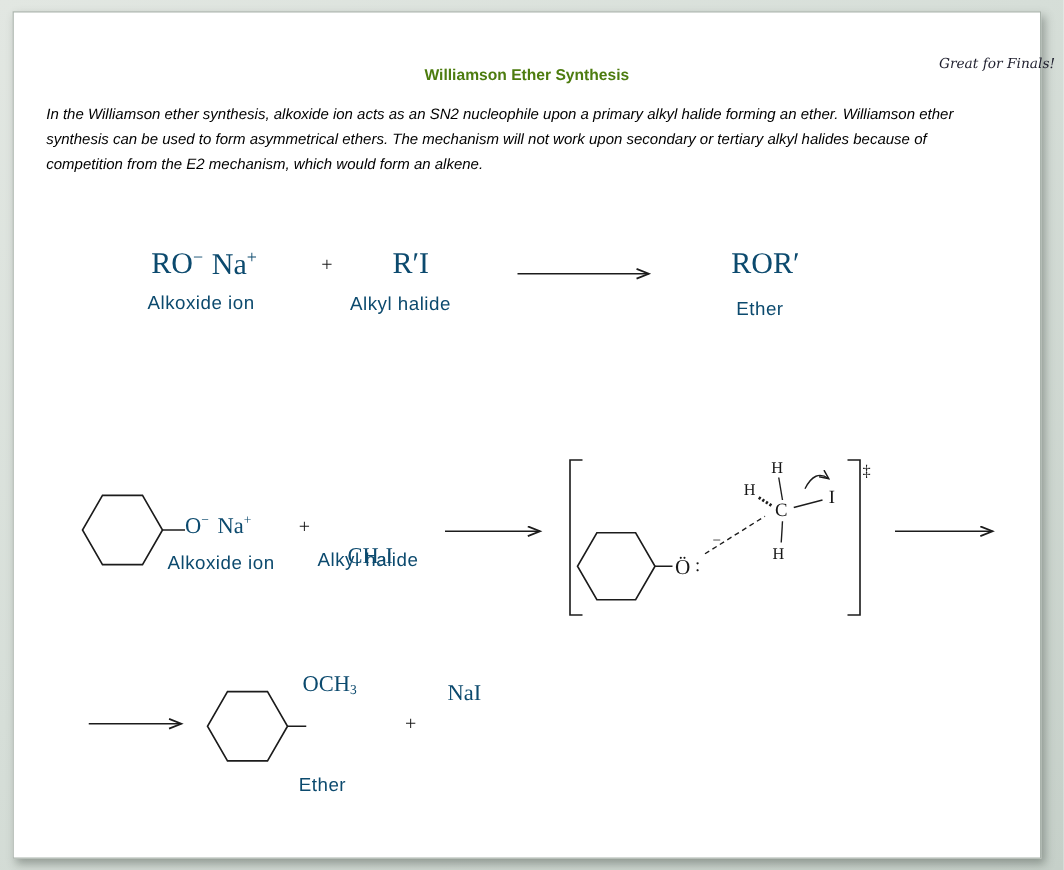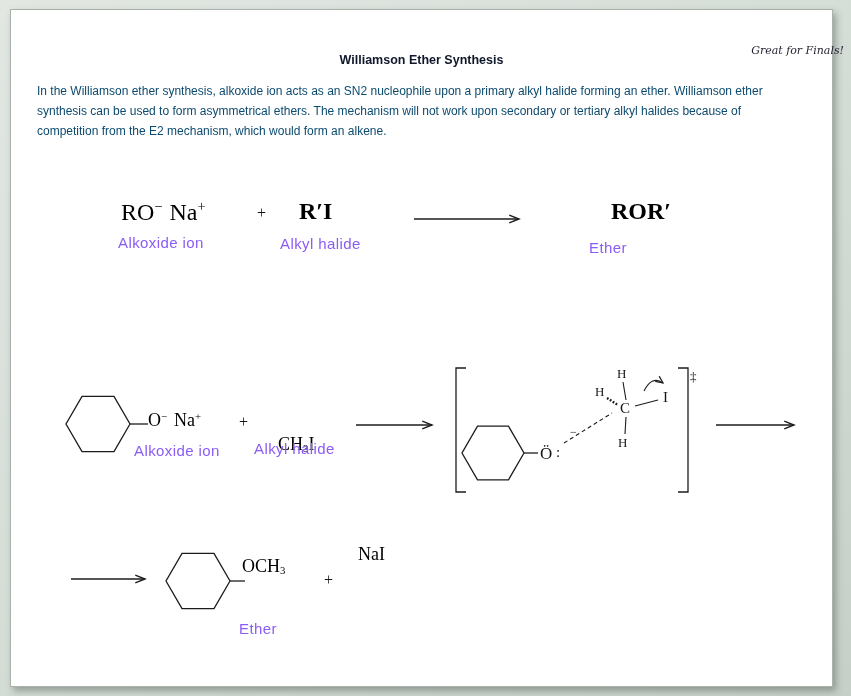--- a/index.html
+++ b/index.html
@@ -15,38 +15,38 @@
     font-family: "DejaVu Serif", serif; font-style: italic;
     font-size: 11px; color: #1f1f2e; white-space: nowrap; margin-top: 43px;
   }
   .page {
     position: absolute; left: 10px; top: 9px; width: 823px; height: 678px;
     background: #ffffff; border: 1px solid #a9b3ab;
     box-shadow: 3px 4px 7px rgba(70, 80, 74, 0.45);
   }
   .title {
     position: absolute; left: 0; top: 43px; width: 100%; margin: 0;
-    text-align: center; font-size: 12.5px; font-weight: bold; color: #0f172a;
+    text-align: center; font-size: 12.5px; font-weight: bold; color: #4d7c0f;
   }
   .intro {
     position: absolute; left: 26px; top: 71px; width: 756px; margin: 0;
-    font-size: 12px; line-height: 20px; color: #0c4a6e;
+    font-size: 12px; line-height: 20px; color: #000000; font-style: italic;
   }
   .abs { position: absolute; }
   .formula {
     position: absolute; font-family: "Liberation Serif", serif;
-    color: #000000; white-space: nowrap;
+    color: #0c4a6e; white-space: nowrap;
   }
   .f24 { font-size: 24px; }
   .f19 { font-size: 18px; }
   .sup { font-size: 60%; vertical-align: 0.6em; }
   .sub { font-size: 60%; vertical-align: -0.2em; }
   .gap { margin-left: 7px; }
   .hand {
-    position: absolute; font-size: 15px; color: #8b5cf6;
+    position: absolute; font-size: 15px; color: #0c4a6e;
     letter-spacing: 0.4px; white-space: nowrap; text-align: center;
   }
   .plus {
     position: absolute; font-family: "Liberation Serif", serif;
     font-size: 16px; color: #161616;
   }
   .ln { stroke: #1c1c1c; stroke-width: 1.3; fill: none; }
   .lnthin { stroke: #1c1c1c; stroke-width: 1.1; fill: none; }
   .lnhash { stroke: #1c1c1c; stroke-width: 2.4; fill: none; }
   svg text { font-family: "Liberation Serif", serif; fill: #161616; }
@@ -63,33 +63,33 @@
   <h1 class="title">Williamson Ether Synthesis</h1>
   <p class="intro">In the Williamson ether synthesis, alkoxide ion acts as an SN2 nucleophile upon a primary alkyl halide forming an ether. Williamson ether synthesis can be used to form asymmetrical ethers. The mechanism will not work upon secondary or tertiary alkyl halides because of competition from the E2 mechanism, which would form an alkene.</p>
 
   <div class="formula f24" style="left:110px; top:188px;">
     <span>RO</span><span class="sup">−</span><span class="gap">Na</span><span class="sup">+</span>
   </div>
   <div class="hand" style="left:107px; top:224px;">Alkoxide ion</div>
 
   <div class="plus" style="left:246px; top:194px;">+</div>
 
-  <div class="formula f24" style="left:288px; top:188px;font-weight:bold;">R′I</div>
+  <div class="formula f24" style="left:303px; top:188px;">R′I</div>
   <div class="hand" style="left:269px; top:225px;">Alkyl halide</div>
 
   <svg class="abs" style="left:400px; top:198px;" width="120" height="22">
     <defs>
       <marker id="ah1" markerWidth="10" markerHeight="8" refX="8" refY="3.5" orient="auto">
         <path d="M0.5,0.5 L8,3.5 L0.5,6.5" fill="none" stroke="#1c1c1c" stroke-width="1.1"></path>
       </marker>
     </defs>
     <line class="ln" x1="3" y1="11" x2="108" y2="11" marker-end="url(#ah1)"></line>
   </svg>
 
-  <div class="formula f24" style="left:600px; top:188px;font-weight:bold;">ROR′</div>
+  <div class="formula f24" style="left:574px; top:188px;">ROR′</div>
   <div class="hand" style="left:578px; top:229px;">Ether</div>
 
   <svg class="abs" style="left:44px; top:372px;" width="100" height="84">
     <polygon class="ln" points="75,42 59,69.7 27,69.7 11,42 27,14.3 59,14.3"></polygon>
     <line class="ln" x1="75" y1="42" x2="93" y2="42"></line>
   </svg>
 
   <div class="formula f19" style="left:137px; top:400px;">
     <span>O</span><span class="sup">−</span><span class="gap">Na</span><span class="sup">+</span>
   </div>
@@ -162,21 +162,21 @@
       </marker>
     </defs>
     <line class="ln" x1="2" y1="11" x2="76" y2="11" marker-end="url(#ah5)"></line>
   </svg>
 
   <svg class="abs" style="left:144px; top:529px;" width="100" height="84">
     <polygon class="ln" points="75,42 59,69.7 27,69.7 11,42 27,14.3 59,14.3"></polygon>
     <line class="ln" x1="75" y1="42" x2="90" y2="42"></line>
   </svg>
 
-  <div class="formula f19" style="left:231px; top:546px;text-align:right;">
+  <div class="formula f19" style="left:231px; top:527px;text-align:right;">
     <span>OCH</span><span class="sub">3</span>
   </div>
 
   <div class="plus" style="left:313px; top:561px;">+</div>
 
   <div class="formula f19" style="left:347px; top:534px;">NaI</div>
 
   <div class="hand" style="left:228px; top:610px;">Ether</div>
 
 </div>

